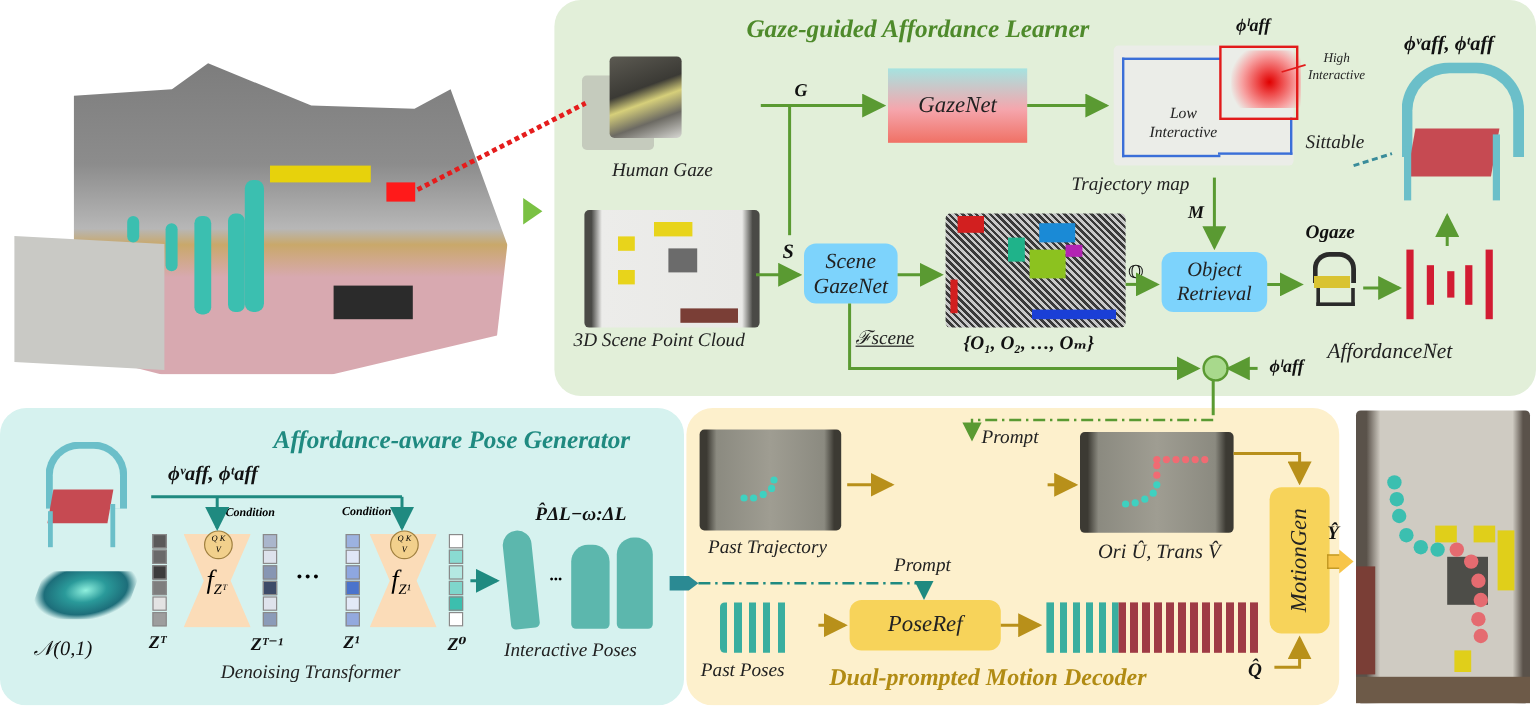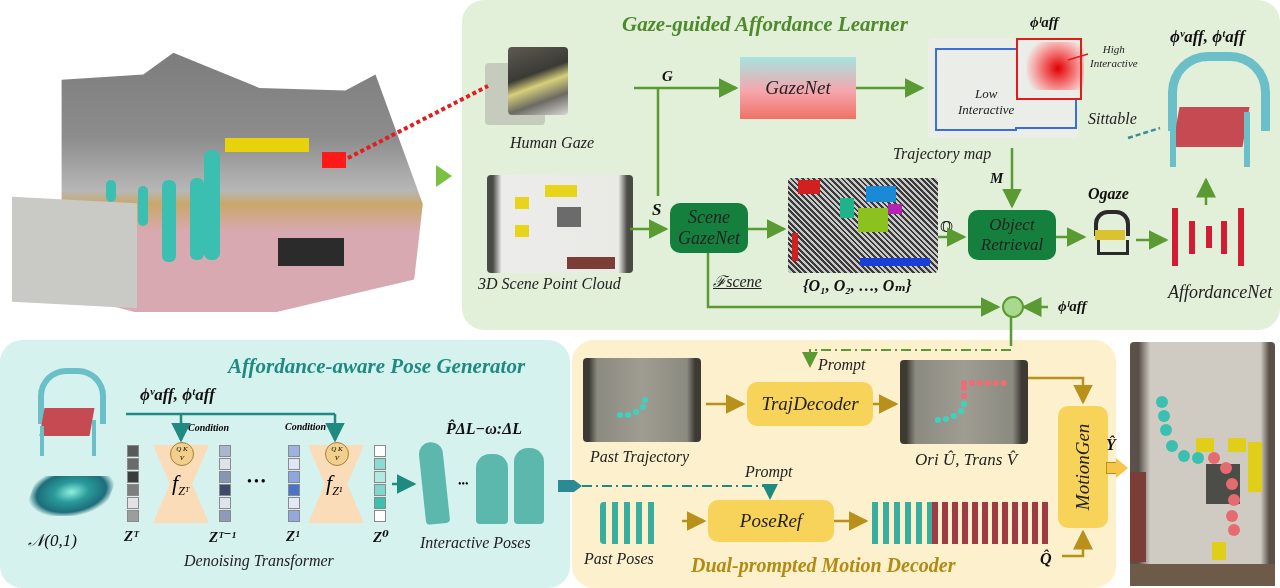--- a/index.html
+++ b/index.html
@@ -12,21 +12,21 @@
   .p-pose { left:0px; top:340px; width:570px; height:248px; background:#d6f2ef; }
   .p-motion { left:572px; top:340px; width:544px; height:248px; background:#fdf0cc; }
   .title { font-weight:bold; font-style:italic; font-size:21px; }
   .t-green { color:#4e8a2b; }
   .t-teal { color:#1f8a80; }
   .t-gold { color:#b18b13; }
   .lbl { font-style:italic; font-size:16px; color:#222; white-space:nowrap; }
   .math { font-style:italic; font-weight:bold; font-size:15px; color:#111; white-space:nowrap; }
   .box { position:absolute; display:flex; align-items:center; justify-content:center; text-align:center;
     font-style:italic; font-size:19px; color:#222; line-height:1.15; }
-  .greenbox { background:#15803d; border-radius:10px; }
+  .greenbox { background:#7dd3fc; border-radius:10px; }
   .goldbox { background:#f7d35a; border-radius:10px; }
   .gazenet { background:linear-gradient(#a6e3e0, #f5a6ad 55%, #f07165); }
   .img { position:absolute; border-radius:4px; }
   svg.overlay { position:absolute; left:0; top:0; }
 </style>
 </head>
 <body>
 
 <div id="canvas">
 
@@ -125,21 +125,21 @@
     <div class="abs" style="left:5px;top:30px;width:26px;height:12px;border:3px solid #2a2a2a;border-top:none;"></div>
   </div>
 
   <div class="abs" style="left:1172px;top:208px;width:72px;height:58px;">
     <div class="abs" style="left:0;top:0;width:6px;height:58px;background:#d21c33;"></div>
     <div class="abs" style="left:17px;top:13px;width:6px;height:33px;background:#d21c33;"></div>
     <div class="abs" style="left:34px;top:18px;width:6px;height:22px;background:#d21c33;"></div>
     <div class="abs" style="left:49px;top:13px;width:6px;height:33px;background:#d21c33;"></div>
     <div class="abs" style="left:66px;top:0;width:6px;height:58px;background:#d21c33;"></div>
   </div>
-  <div class="abs lbl" style="left:1168px;top:282px;font-size:18px;">AffordanceNet</div>
+  <div class="abs lbl" style="left:1106px;top:282px;font-size:18px;">AffordanceNet</div>
 
   <div class="abs" style="left:1002px;top:296px;width:18px;height:18px;border:2px solid #5a9a32;border-radius:50%;background:#a8d98c;"></div>
   <div class="abs math" style="left:1058px;top:298px;">ϕˡaff</div>
 
   <div class="abs title t-teal" style="left:228px;top:354px;">Affordance-aware Pose Generator</div>
   <div class="abs" style="left:34px;top:368px;width:70px;height:90px;">
     <div class="abs" style="left:4px;top:0;width:56px;height:50px;border:6px solid #6bbfc9;border-bottom:none;border-radius:28px 28px 0 0;"></div>
     <div class="abs" style="left:8px;top:40px;width:50px;height:28px;background:#c64a52;transform:skewX(-10deg);"></div>
     <div class="abs" style="left:6px;top:58px;width:4px;height:30px;background:#6bbfc9;"></div>
     <div class="abs" style="left:58px;top:52px;width:4px;height:36px;background:#6bbfc9;"></div>
@@ -213,23 +213,20 @@
     <div class="abs" style="left:4px;top:0;width:24px;height:82px;border-radius:12px 12px 4px 4px;background:#5cb7ad;transform:rotate(-6deg);"></div>
     <div class="abs" style="left:58px;top:12px;width:32px;height:70px;border-radius:14px 14px 4px 4px;background:#5cb7ad;"></div>
     <div class="abs" style="left:96px;top:6px;width:30px;height:76px;border-radius:14px 14px 4px 4px;background:#5cb7ad;"></div>
     <div class="abs" style="left:40px;top:36px;font-size:10px;">•••</div>
   </div>
   <div class="abs lbl" style="left:420px;top:534px;">Interactive Poses</div>
 
   <div class="img" style="left:583px;top:358px;width:118px;height:84px;background:linear-gradient(90deg,#3c3a33 0 5%,#8b8a80 12%,#9f9d92 50%,#8b8a80 88%,#3c3a33 95%);"></div>
   <div class="abs lbl" style="left:590px;top:448px;">Past Trajectory</div>
   <div class="abs lbl" style="left:818px;top:356px;">Prompt</div>
-  <div class="box goldbox" style="left:747px;top:382px;width:126px;height:44px;">
-    <span>TrajDecoder</span>
-  </div>
   <div class="img" style="left:900px;top:360px;width:128px;height:84px;background:linear-gradient(90deg,#3c3a33 0 5%,#8b8a80 12%,#9f9d92 50%,#8b8a80 88%,#3c3a33 95%);"></div>
   <div class="abs lbl" style="left:915px;top:450px;font-size:17px;">Ori Û, Trans V̂</div>
 
   <div class="abs lbl" style="left:745px;top:463px;">Prompt</div>
   <div class="abs" style="left:600px;top:502px;width:58px;height:42px;background:repeating-linear-gradient(90deg,#39ae9f 0 6px,transparent 6px 12px);border-radius:4px;"></div>
   <div class="abs lbl" style="left:584px;top:550px;">Past Poses</div>
   <div class="box goldbox" style="left:708px;top:500px;width:126px;height:42px;">
     <span>PoseRef</span>
   </div>
   <div class="abs" style="left:872px;top:502px;width:178px;height:42px;background:repeating-linear-gradient(90deg,#39ae9f 0 6px,transparent 6px 11px) 0 0/60px 100% no-repeat,repeating-linear-gradient(90deg,#9f3b45 0 6px,transparent 6px 10px) 60px 0/118px 100% no-repeat;"></div>

